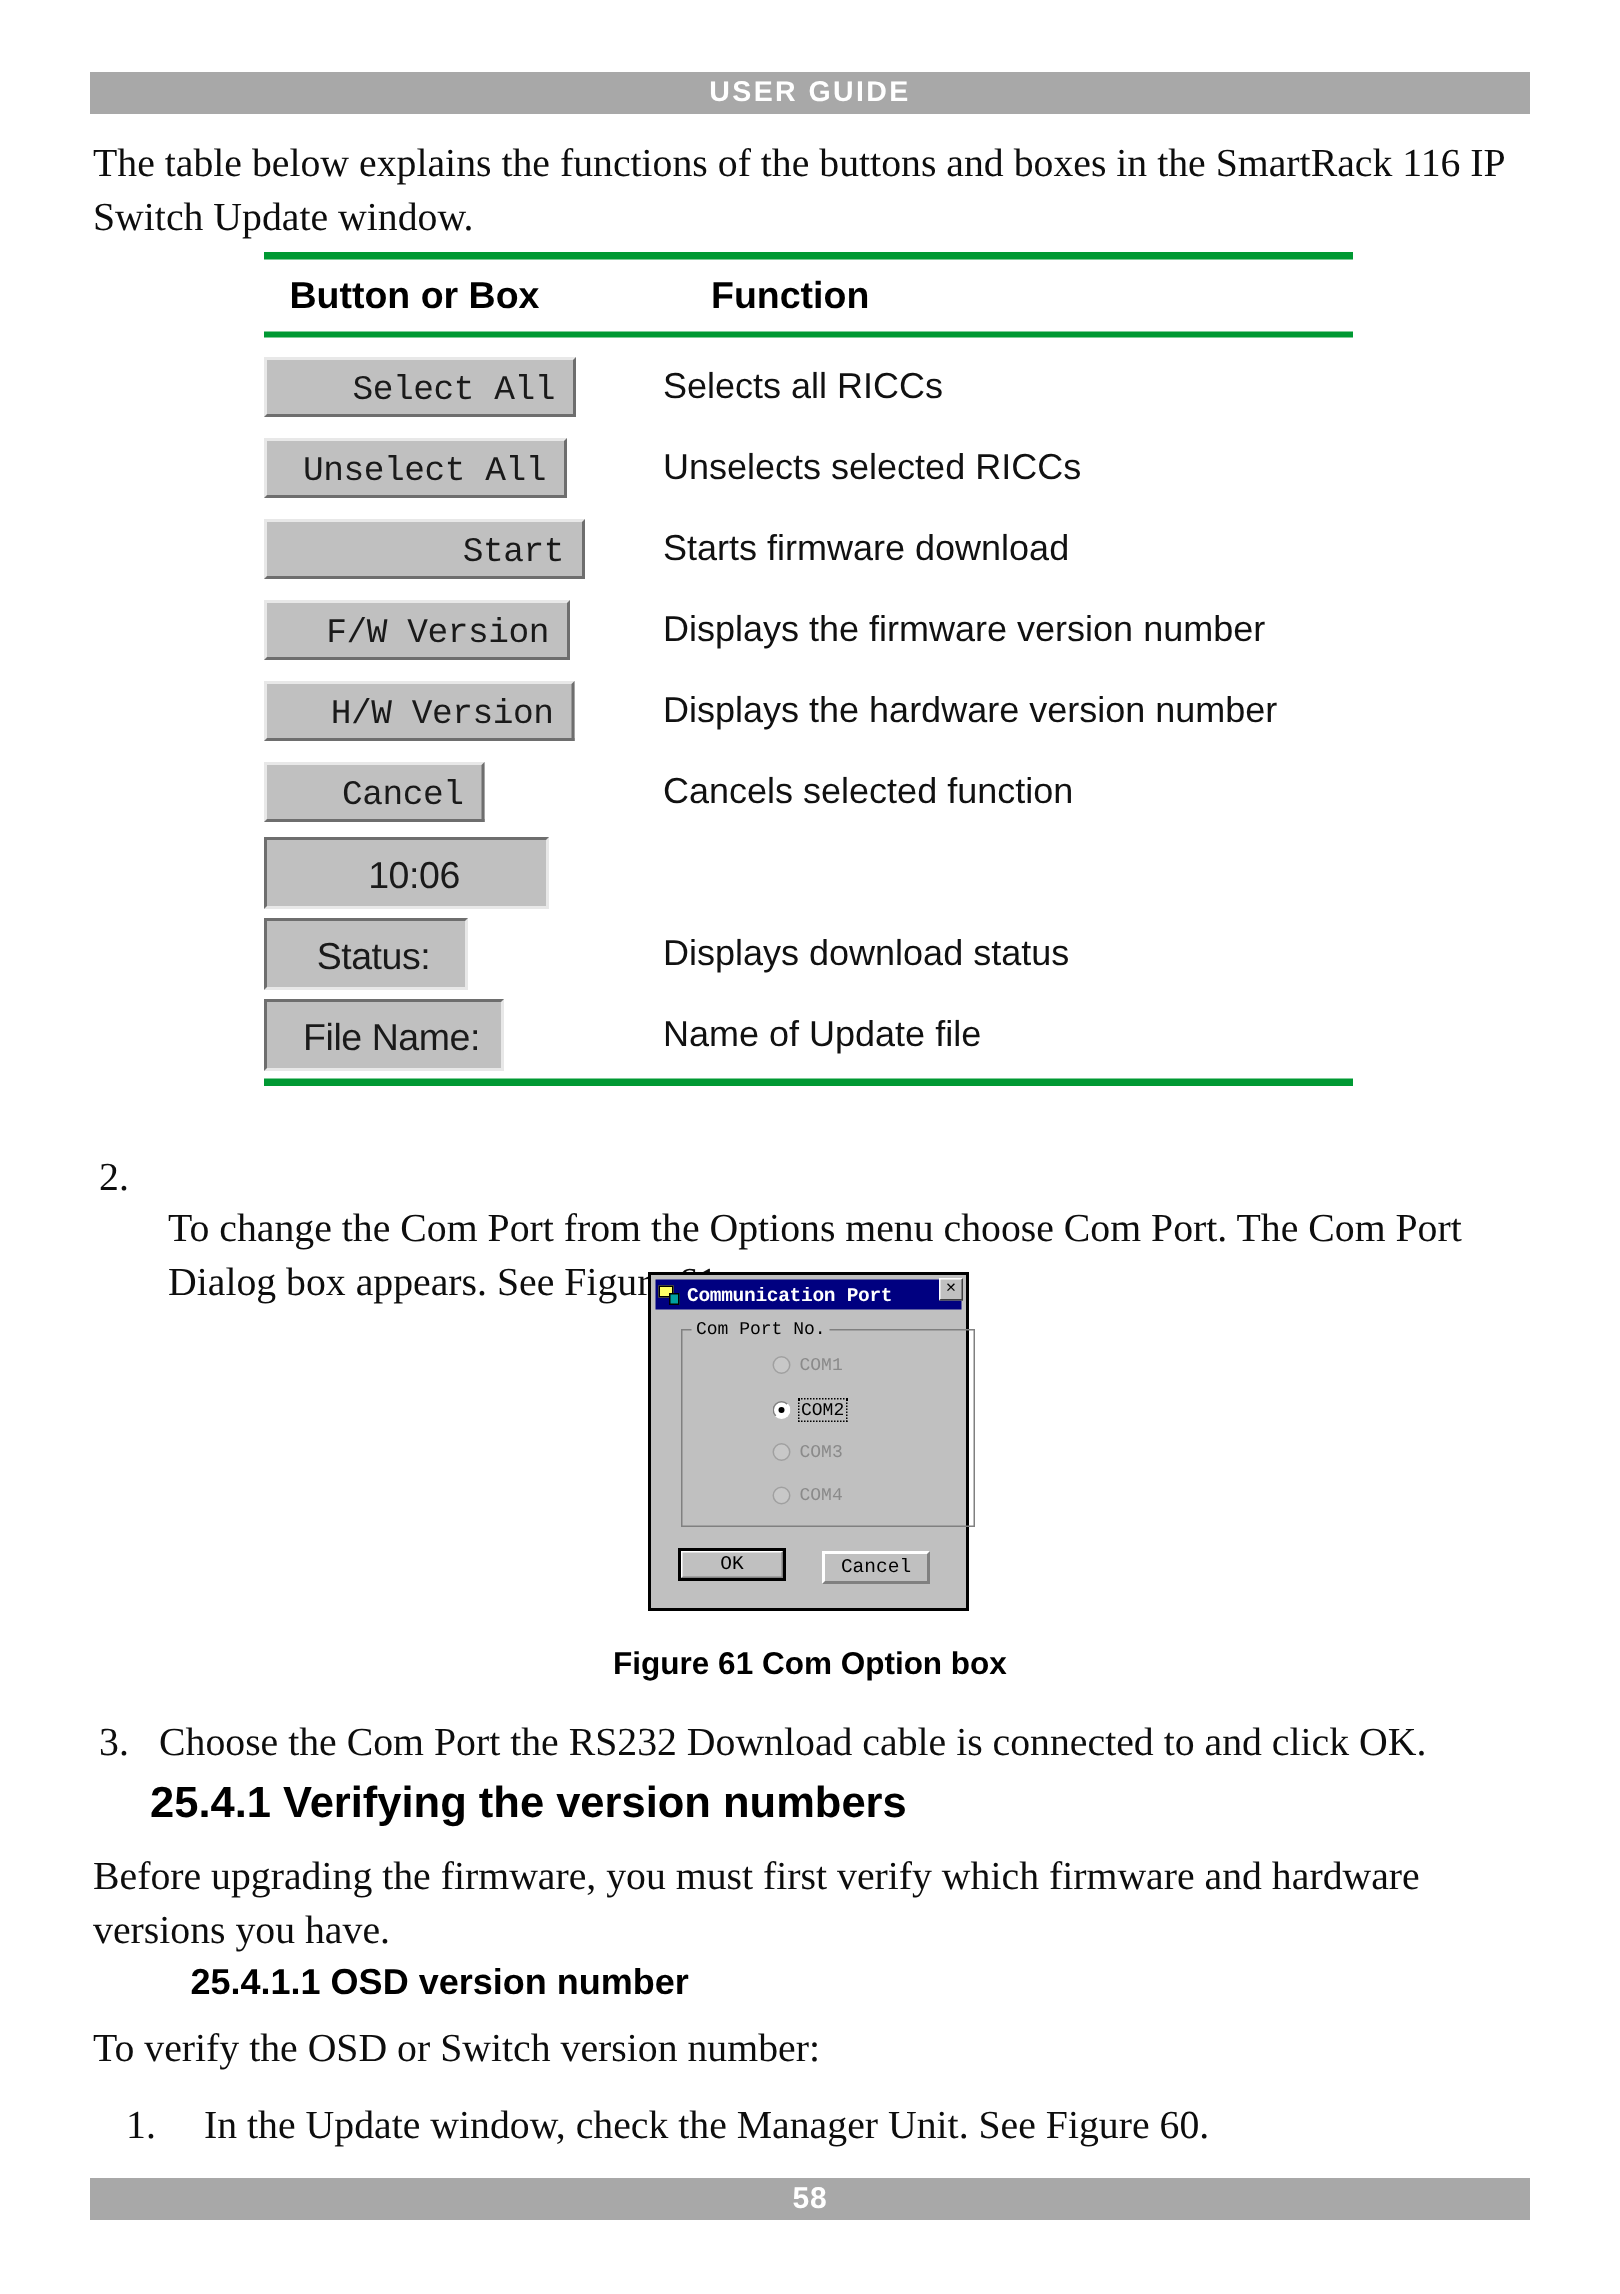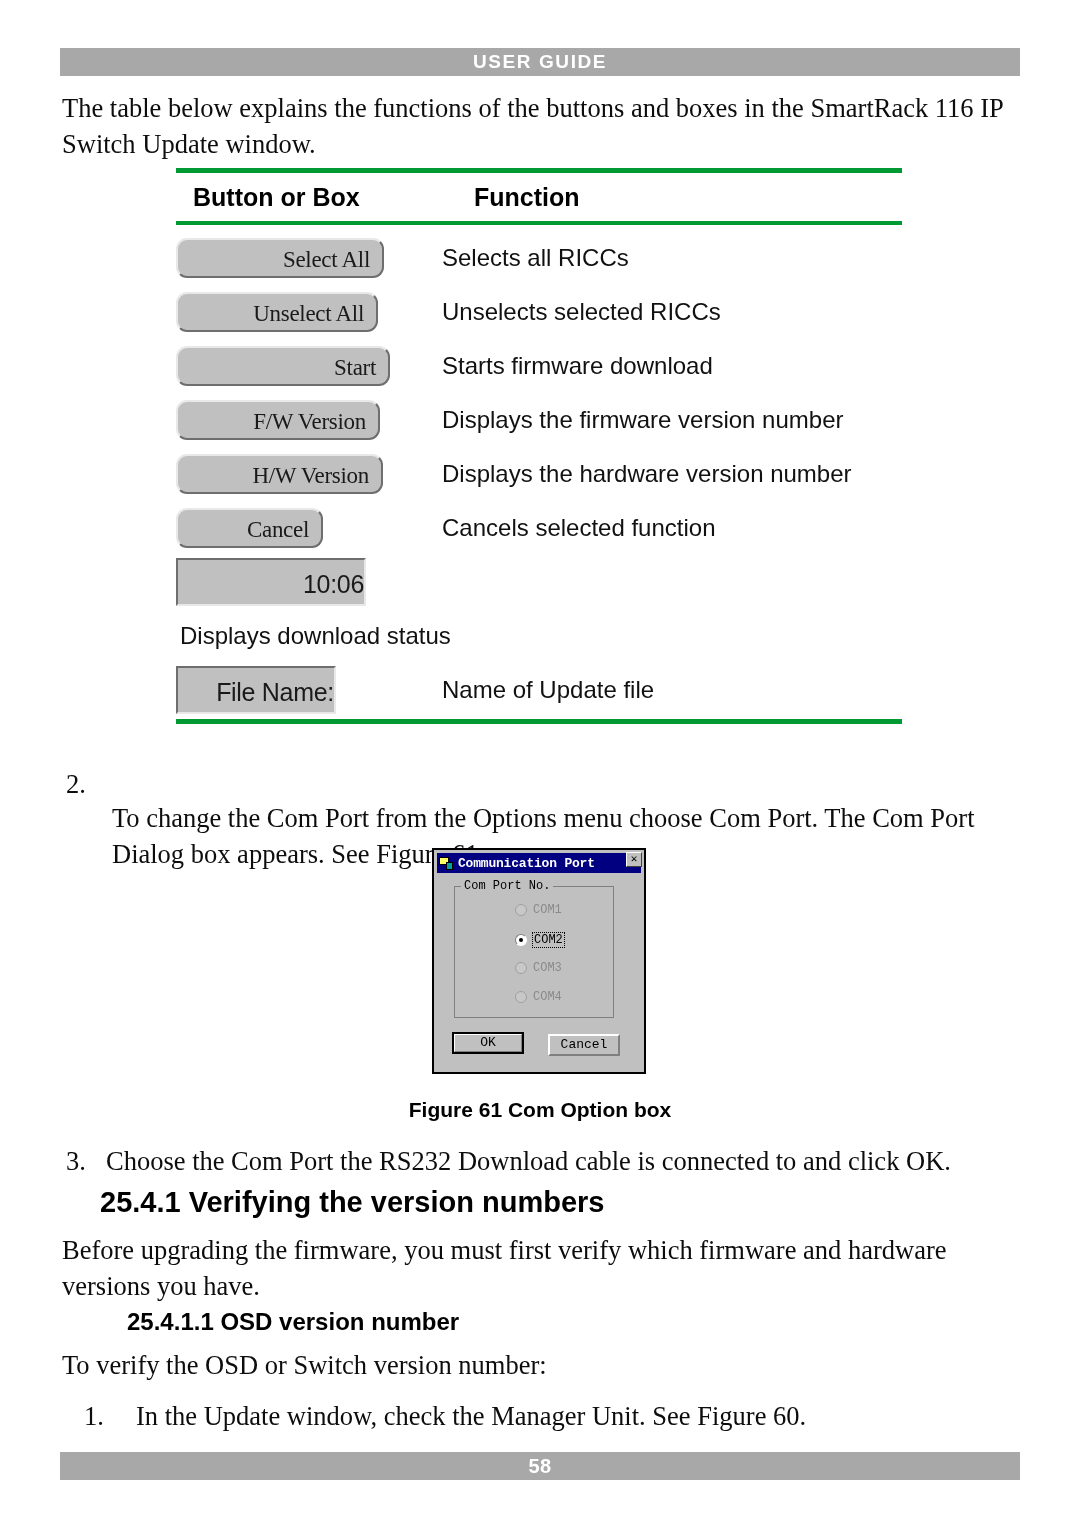--- a/index.html
+++ b/index.html
@@ -132,44 +132,43 @@
     padding-left: 4px;
   }
 
   
   .win-btn {
     background: #c0c0c0;
     border-top: 2px solid #e8e8e8;
     border-left: 2px solid #e8e8e8;
     border-right: 2px solid #6e6e6e;
     border-bottom: 2px solid #6e6e6e;
-    font-family: Liberation Serif, serif;
+    font-family: Liberation Mono, monospace;
     font-size: 23px;
     color: #1a1a1a;
     height: 40px;
     line-height: 40px;
     text-align: right;
     padding-right: 12px;
     box-sizing: border-box;
     letter-spacing: -0.3px;
-    border-radius: 11px;
   }
   
   .win-field {
     background: #c0c0c0;
     border-top: 2px solid #6e6e6e;
     border-left: 2px solid #6e6e6e;
     border-right: 2px solid #e8e8e8;
     border-bottom: 2px solid #e8e8e8;
     font-family: "Liberation Sans", sans-serif;
     font-size: 25px;
     color: #1a1a1a;
     height: 48px;
     line-height: 48px;
-    text-align: right;
+    text-align: center;
     padding-left: 10px;
     box-sizing: border-box;
     letter-spacing: -0.3px;
   }
 
   
   .w-selectall    { width: 208px; }
   .w-unselectall  { width: 202px; }
   .w-start        { width: 214px; }
   .w-fwversion    { width: 204px; }
@@ -240,21 +239,21 @@
     color: #000000;
     font-size: 11px;
     font-weight: bold;
     line-height: 13px;
     text-align: center;
   }
 
   #dlg-groupbox {
     position: absolute;
     left: 20px; top: 36px;
-    width: 160px; height: 132px;
+    width: 196px; height: 132px;
     border: 1px solid #808080;
     box-sizing: border-box;
   }
   #dlg-group-label {
     position: absolute;
     left: 6px; top: -8px;
     background: #c0c0c0;
     padding: 0 3px;
     font-size: 12px;
     color: #000000;
@@ -409,20 +408,23 @@
       <div class="cell-func">Cancels selected function</div>
     </div>
 
     <div class="trow">
       <div class="cell-widget">
         <div class="win-field w-time">10:06</div>
       </div>
     </div>
 
     <div class="trow">
+      <div class="cell-widget">
+        <div class="win-field w-status">Status:</div>
+      </div>
       <div class="cell-func">Displays download status</div>
     </div>
 
     <div class="trow">
       <div class="cell-widget">
         <div class="win-field w-filename">File Name:</div>
       </div>
       <div class="cell-func">Name of Update file</div>
     </div>
 

